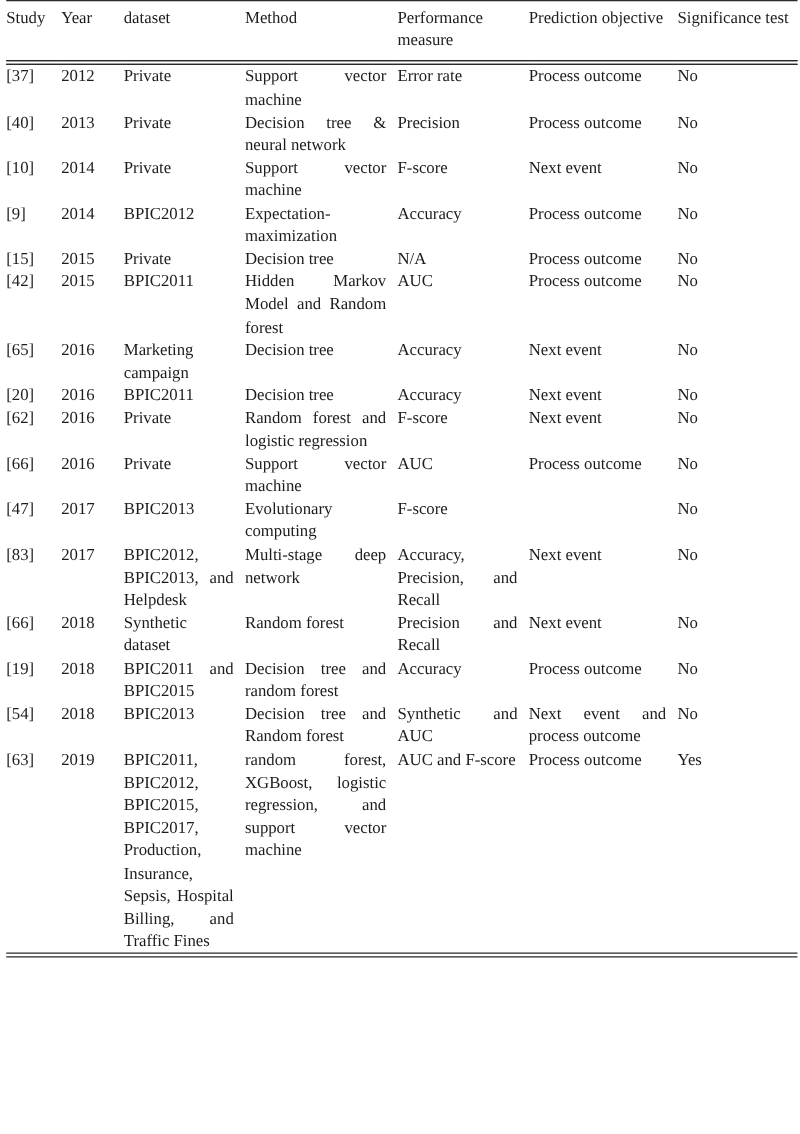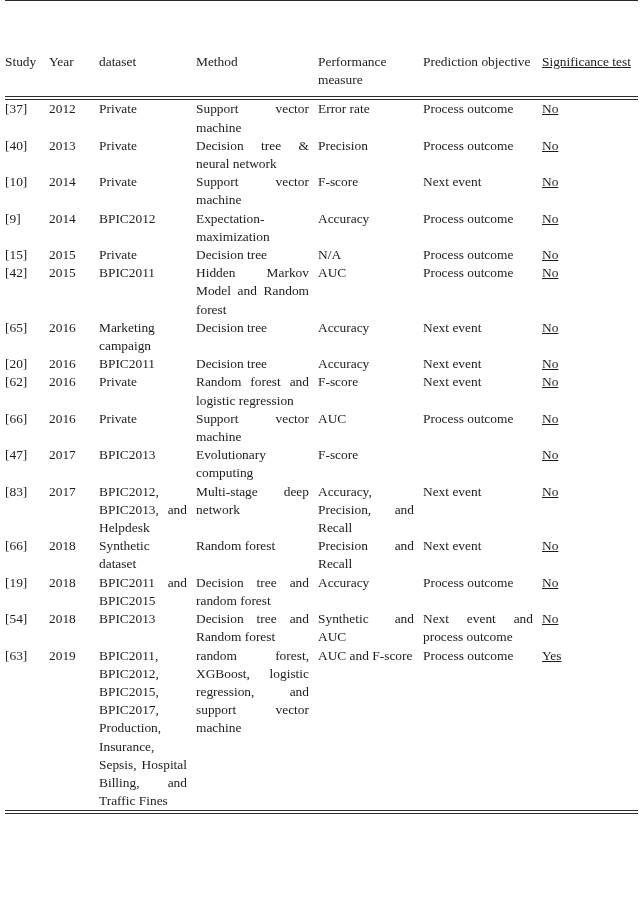--- a/index.html
+++ b/index.html
@@ -18,21 +18,20 @@
   }
   .table-wrap {
     margin: 0 2px 0 5px;
     border-top: 1.5px solid #2b2b2b;
     border-bottom: 4px double #2b2b2b;
   }
   table {
     border-collapse: collapse;
     table-layout: fixed;
     width: 633px;
-    margin-top: 48px;
   }
   col.c-study        { width: 44px; }
   col.c-year         { width: 50px; }
   col.c-dataset      { width: 97px; }
   col.c-method       { width: 122px; }
   col.c-performance  { width: 105px; }
   col.c-prediction   { width: 119px; }
   col.c-significance { width: 96px; }
   th, td {
     font-size: 13.4px;
@@ -43,21 +42,21 @@
     padding: 0 9px 0 0;
     overflow-wrap: break-word;
   }
   thead th {
     padding-top: 4px;
     padding-bottom: 7px;
     border-bottom: 4px double #2b2b2b;
   }
   tbody tr:first-child td { padding-top: 0; }
   td.justify, th.justify { text-align: justify; }
-  td:last-child, th:last-child { padding-right: 0; text-decoration: underline; }
+  td:last-child, th:last-child { padding-right: 0; }
 </style>
 </head>
 <body>
 
 <div class="page">
   <div class="table-wrap">
     <table>
       <colgroup>
         <col class="c-study">
         <col class="c-year">

